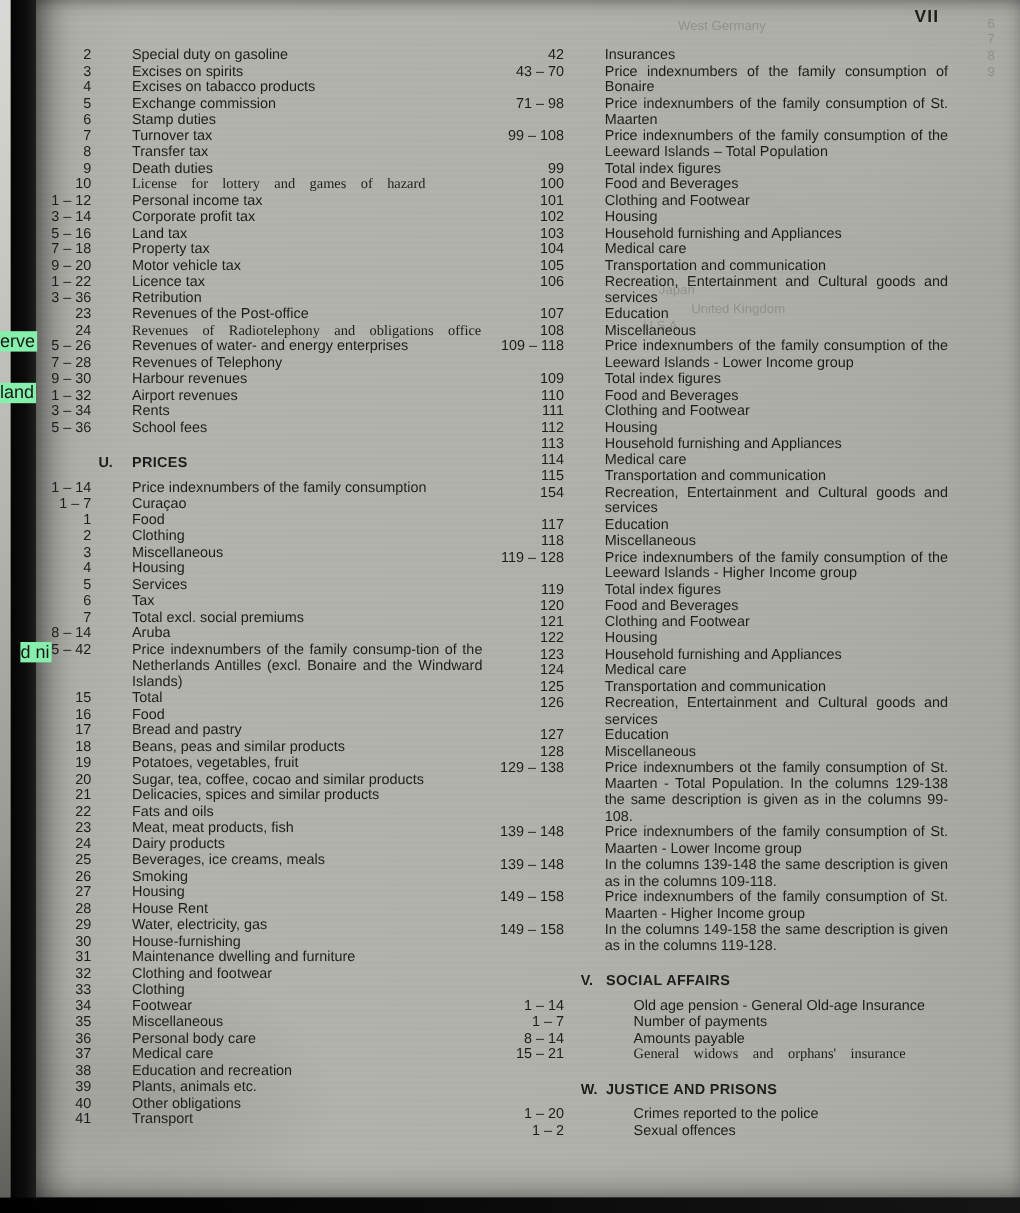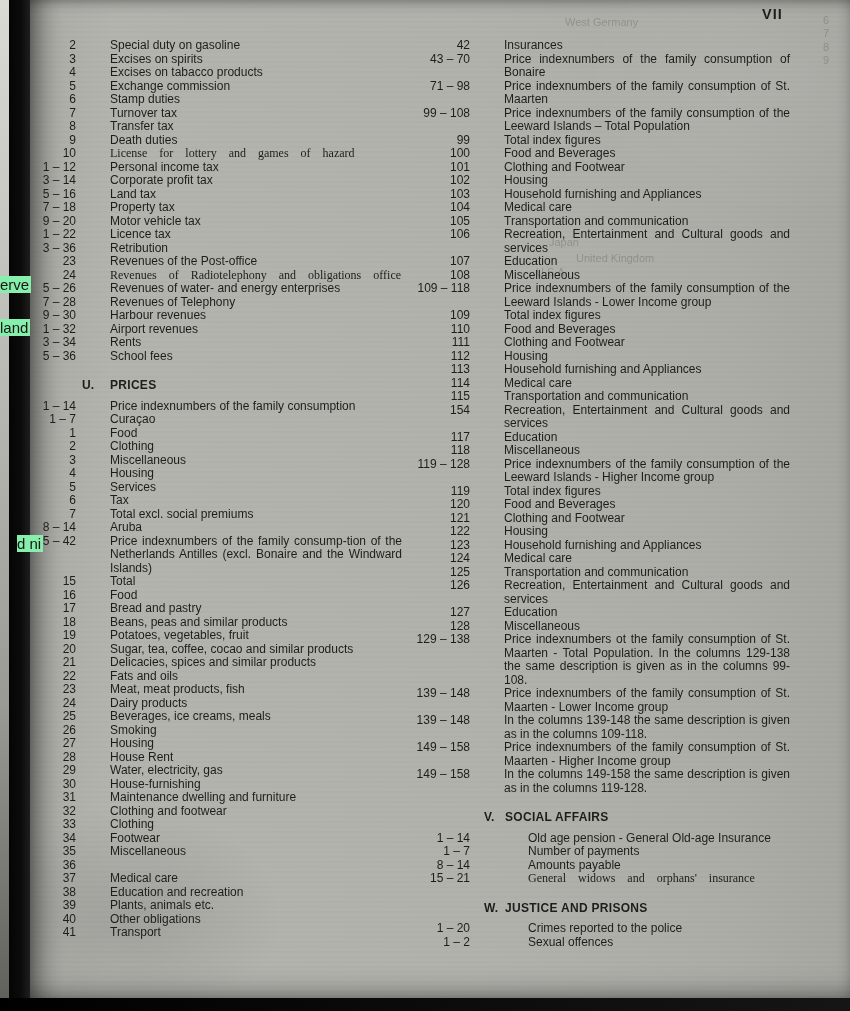--- a/index.html
+++ b/index.html
@@ -331,20 +331,21 @@
         <div class="row">
           <span class="num">34</span>
           <span class="txt">Footwear</span>
         </div>
         <div class="row">
           <span class="num">35</span>
           <span class="txt">Miscellaneous</span>
         </div>
         <div class="row">
           <span class="num">36</span>
+          <span class="txt">Personal body care</span>
         </div>
         <div class="row">
           <span class="num">37</span>
           <span class="txt">Medical care</span>
         </div>
         <div class="row">
           <span class="num">38</span>
           <span class="txt">Education and recreation</span>
         </div>
         <div class="row">

